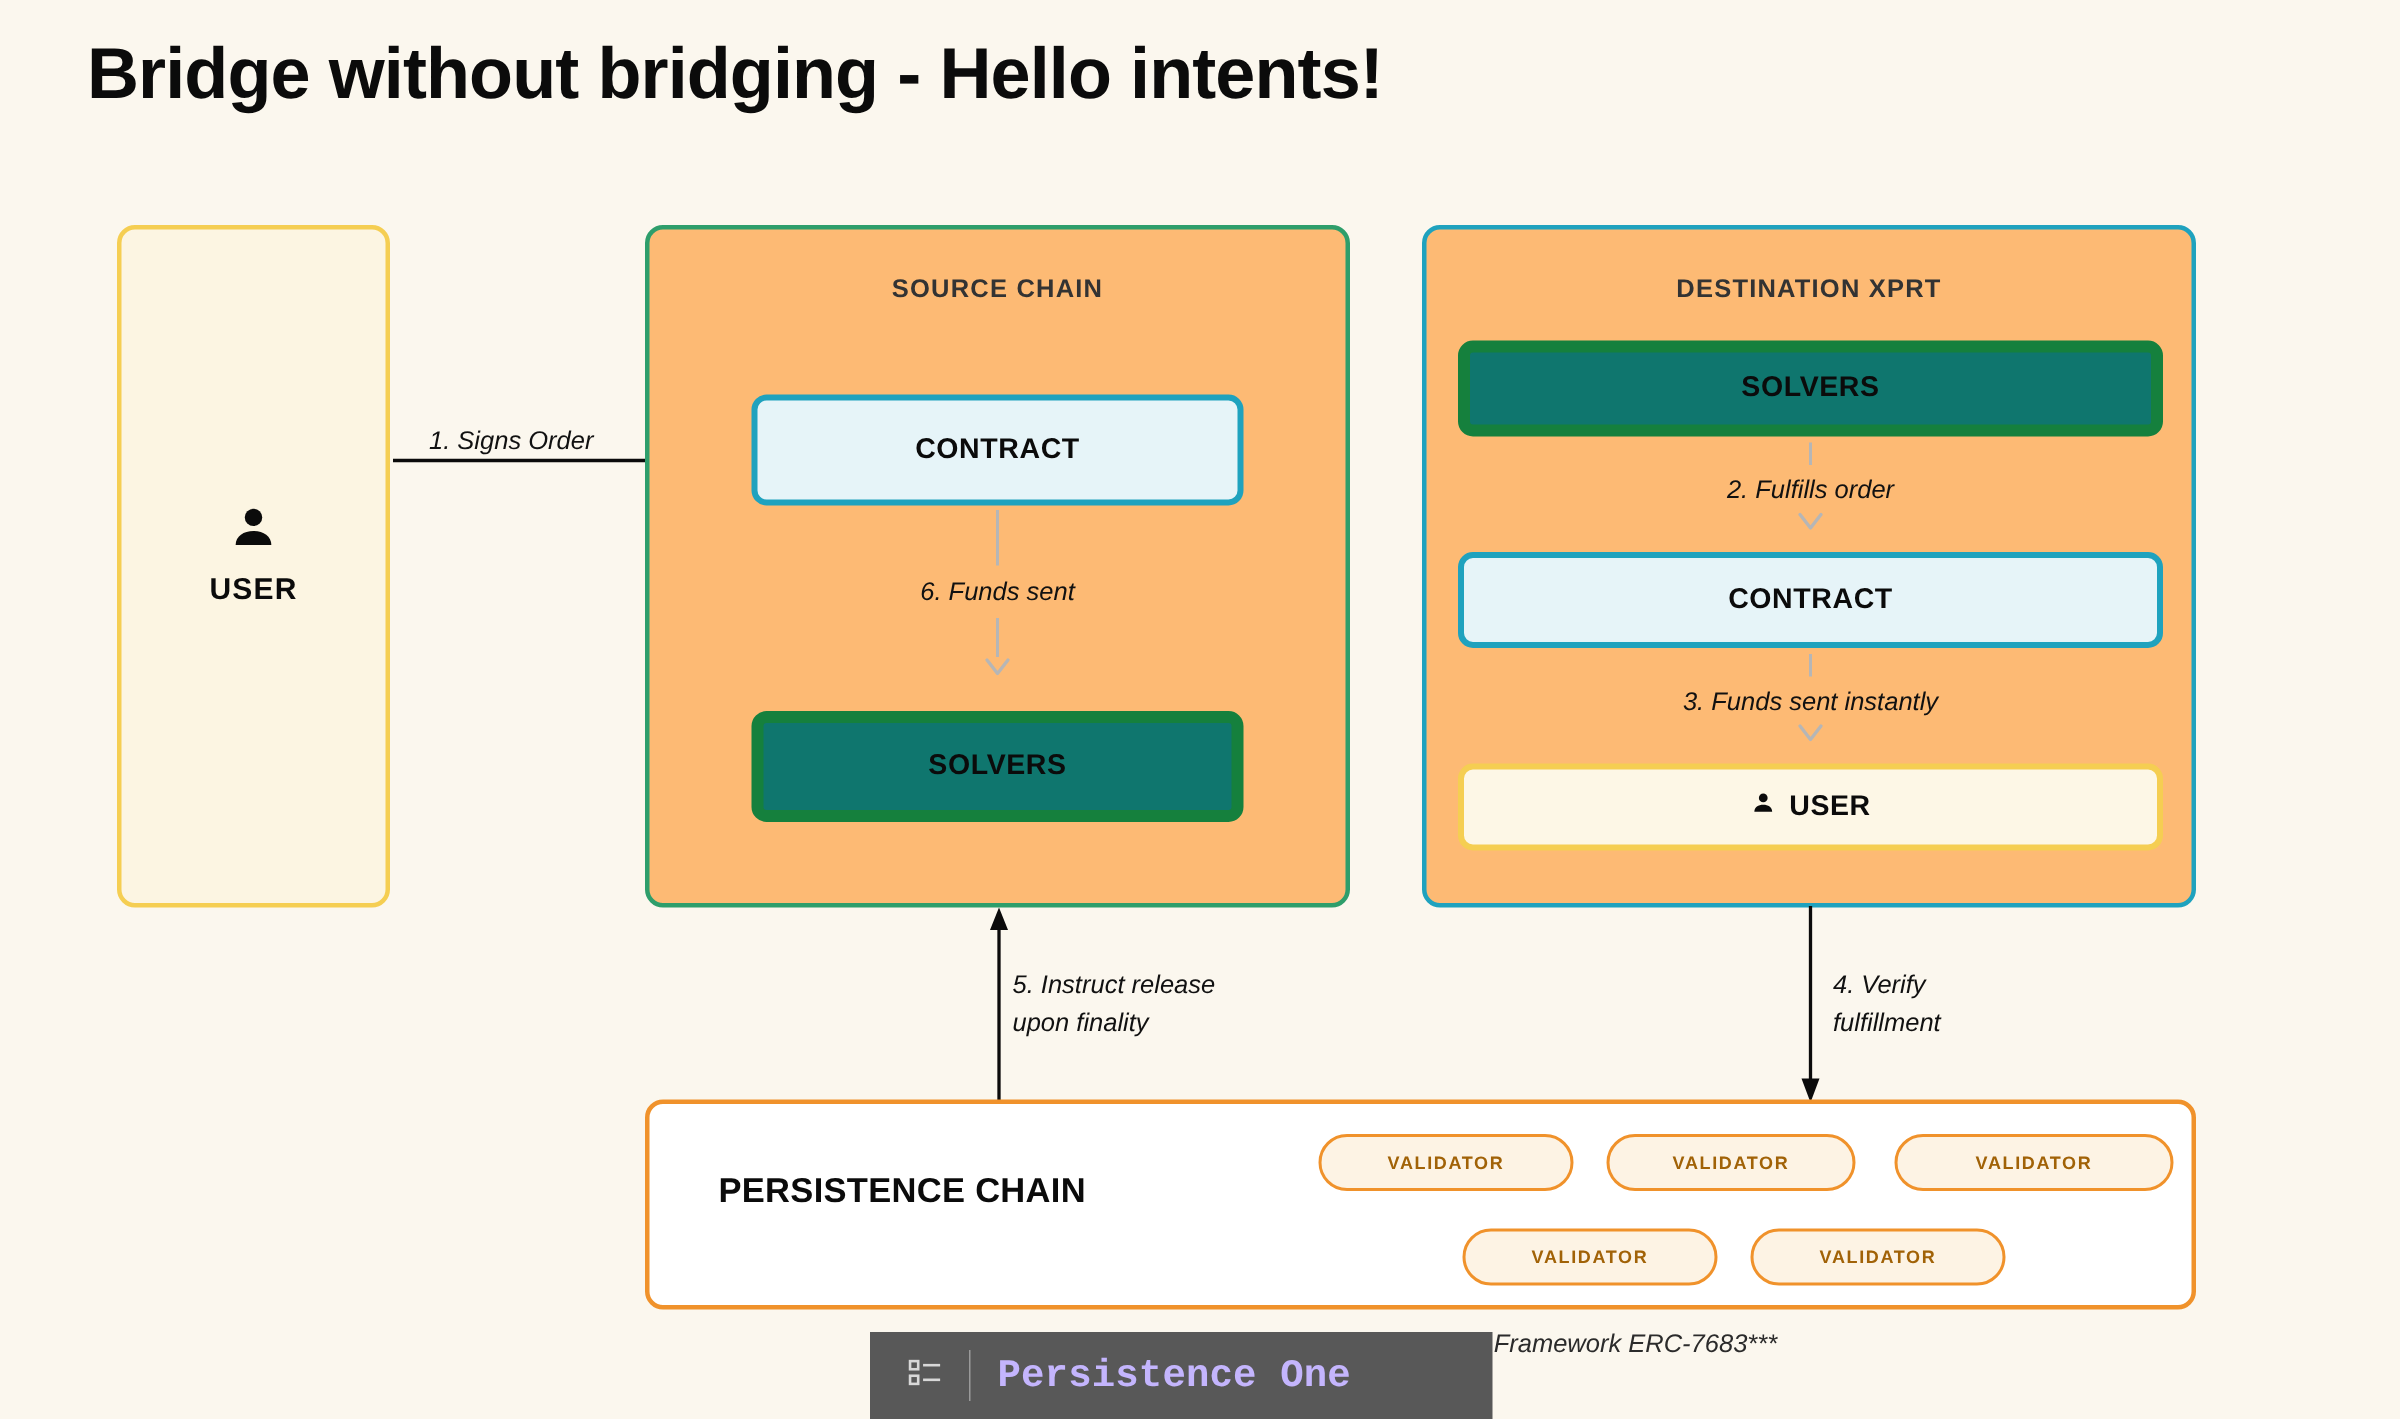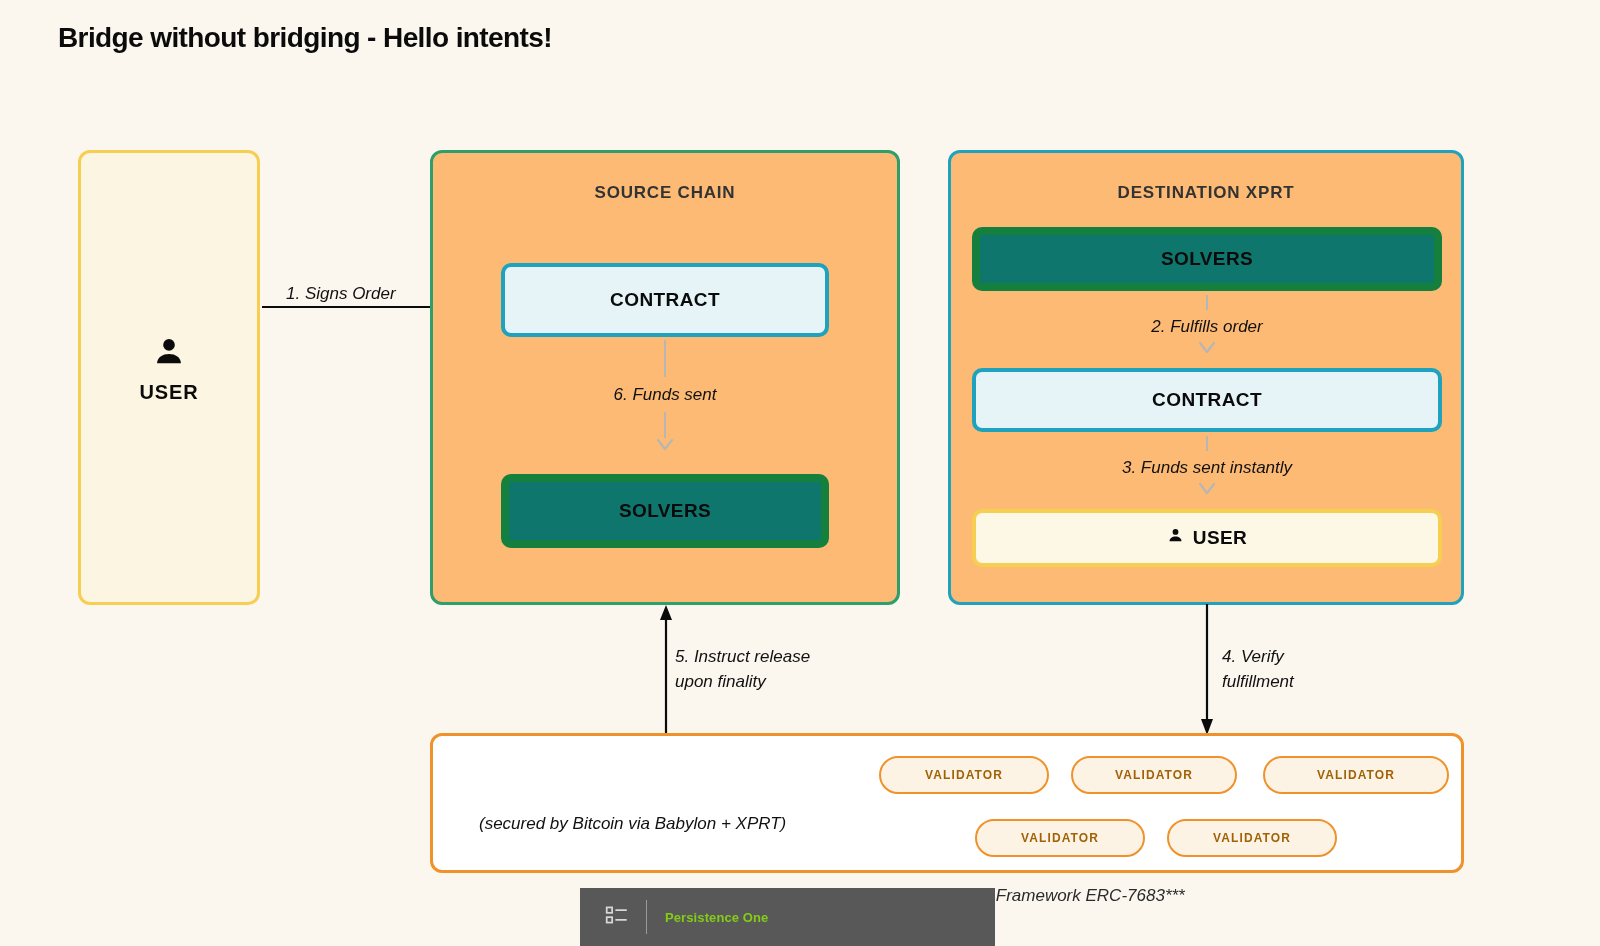--- a/index.html
+++ b/index.html
@@ -14,21 +14,21 @@
     overflow: hidden;
     font-family: "Liberation Sans", sans-serif;
     color: #111111;
   }
 
   
   .page-title {
     position: absolute;
     left: 58px;
     top: 22px;
-    font-size: 28px;
+    font-size: 48px;
     font-weight: 800;
     letter-spacing: -0.6px;
     color: #0B0B0B;
     white-space: nowrap;
   }
 
   
   .panel {
     position: absolute;
     background: #fdba74;
@@ -192,24 +192,25 @@
     padding-left: 24px;
     box-sizing: border-box;
   }
   .brand-divider {
     width: 1px;
     height: 34px;
     background: #9A9A9A;
     margin: 0 18px 0 16px;
   }
   .brand-name {
-    color: #84cc16;
-    font-size: 13px;
+    color: #c4b5fd;
+    font-size: 26px;
     font-weight: 700;
     letter-spacing: 0.1px;
+    font-family: Liberation Mono, monospace;
   }
 </style>
 </head>
 <body>
 
 <div class="page-title">Bridge without bridging - Hello intents!</div>
 
 <div class="user-col">
   <div class="user-col-inner">
     <span class="person-icon">
@@ -311,21 +312,21 @@
     <line x1="11" y1="0" x2="11" y2="118" stroke="#0B0B0B" stroke-width="2.2"></line>
     <path d="M11 131 L5 115 L17 115 Z" fill="#0B0B0B"></path>
   </svg>
 </div>
 <div class="arrow-label" style="left:1222px; top:645px;">
   <div>4. Verify</div>
   <div>fulfillment</div>
 </div>
 
 <div class="persistence">
-  <div class="persistence-sub">(secured by Bitcoin via Babylon + XPRT)</div>
+  <div class="persistence-name">PERSISTENCE CHAIN</div>
 
   <div class="validator" style="left:446px; top:20px; width:170px;">
     <span>VALIDATOR</span>
   </div>
   <div class="validator" style="left:638px; top:20px; width:166px;">
     <span>VALIDATOR</span>
   </div>
   <div class="validator" style="left:830px; top:20px; width:186px;">
     <span>VALIDATOR</span>
   </div>

